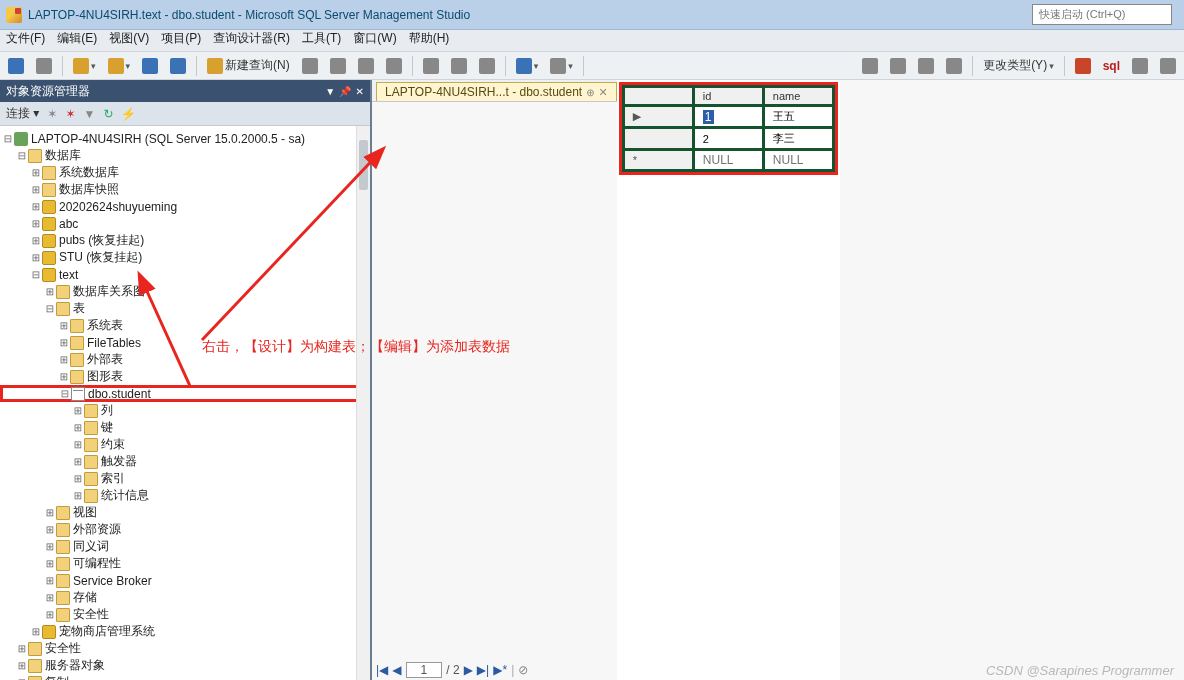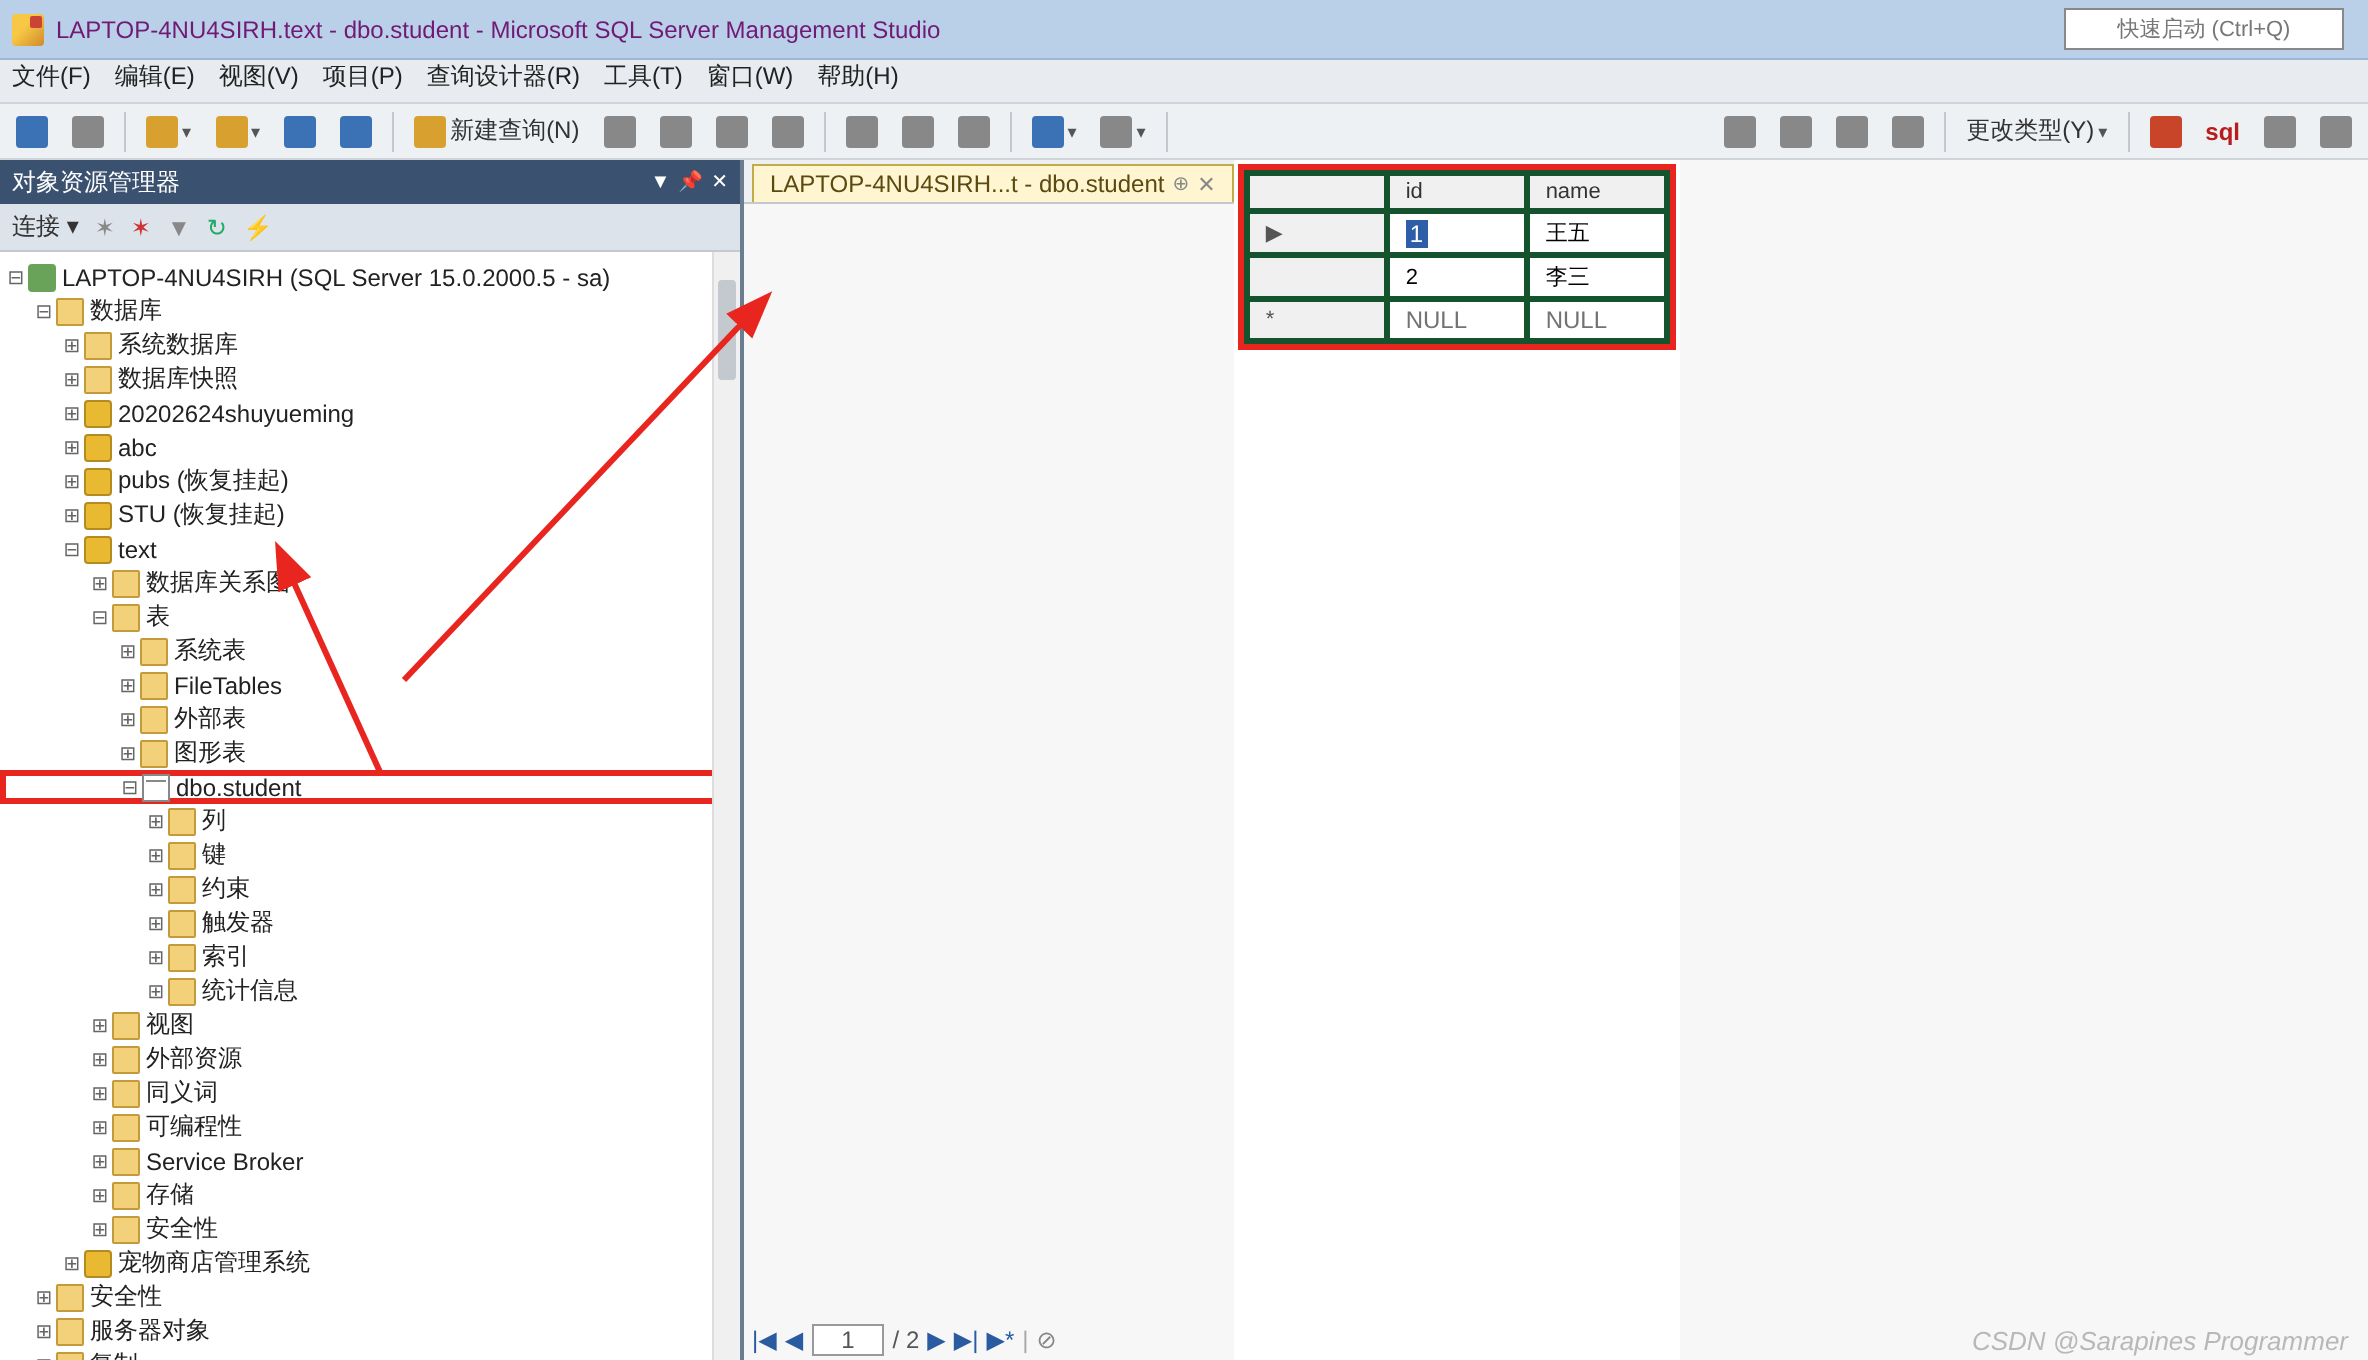--- a/index.html
+++ b/index.html
@@ -1,22 +1,22 @@
 <!DOCTYPE html>
 <html><head>
 <meta charset="utf-8">
 <style>
 * { margin: 0; padding: 0; box-sizing: border-box; font-family: "Microsoft YaHei", "Segoe UI", Tahoma, sans-serif; font-size: 12px; }
 html, body { width: 1184px; height: 680px; overflow: hidden; background: #fff; }
 .titlebar { height: 30px; background: #b9d0e8; display: flex; align-items: center; padding: 0 6px; border-bottom: 1px solid #9db8d2; }
 .titlebar .app-icon { width: 16px; height: 16px; margin-right: 6px; background: linear-gradient(135deg,#f7c846 40%,#d08a2a 100%); border-radius: 2px; position: relative; }
 .titlebar .app-icon::after { content:""; position:absolute; width:6px; height:6px; background:#cb4335; border-radius:1px; top:1px; right:1px;}
-.titlebar .title-text { color: #701a75; }
+.titlebar .title-text { color: #0c4a6e; }
 .titlebar .spacer { flex: 1; }
-.quick-launch { background: #fff; border: 1px solid #888; padding: 2px 22px; width: 140px; color: #777; font-size: 11px; margin-right: 6px; text-align: center; }
+.quick-launch { background: #fff; border: 1px solid #888; padding: 2px 6px; width: 140px; color: #777; font-size: 11px; margin-right: 6px; }
 .menubar { height: 22px; background: #e8ecf0; display: flex; align-items: flex-start; padding: 0 6px; gap: 12px; border-bottom: 1px solid #d0d4d9; }
 .menubar span { color: #222; cursor: default; }
 .toolbar { height: 28px; background: #eef1f4; display: flex; align-items: center; padding: 0 4px; gap: 4px; border-bottom: 1px solid #d0d4d9; }
 .tb-btn { display: inline-flex; align-items: center; padding: 2px 4px; color:#333; gap:2px; }
 .tb-sep { width: 1px; height: 20px; background: #c4c9cf; margin: 0 2px; }
 .tb-ico { width: 16px; height: 16px; display: inline-block; background: #6b8caf; border-radius: 2px; } .tb-ico.yellow{background:#d8a02e;} .tb-ico.red{background:#c8452a;} .tb-ico.blue{background:#3a72b5;} .tb-ico.gray{background:#888;}
 .drop { font-size:9px; color:#555; }
 .workspace { display: flex; height: calc(680px - 30px - 22px - 28px); }
 
 .panel { width: 372px; border-right: 2px solid #6b7d90; display: flex; flex-direction: column; background: #fff; }
@@ -406,20 +406,21 @@
 
     <svg class="arrow" style="top:60px;left:-180px;width:200px;height:210px">
       <defs>
           <marker id="ah2" markerWidth="10" markerHeight="10" refX="6" refY="3" orient="auto">
             <path d="M0,0 L0,6 L8,3 z" fill="#e8261f"></path>
           </marker>
         </defs>
       <line x1="10" y1="200" x2="190" y2="10" stroke="#e8261f" stroke-width="3" marker-end="url(#ah2)"></line>
     </svg>
 
+    <div class="annot" style="top:258px;left:-170px;width:560px">右击，【设计】为构建表；【编辑】为添加表数据</div>
 
     <div class="nav-footer">
       <span class="btn">|◀</span>
       <span class="btn">◀</span>
       <span style="border:1px solid #999;padding:0 14px;background:#fff">1</span>
       <span>/ 2</span>
       <span class="btn">▶</span>
       <span class="btn">▶|</span>
       <span class="btn">▶*</span>
       <span style="color:#aaa">|</span>

